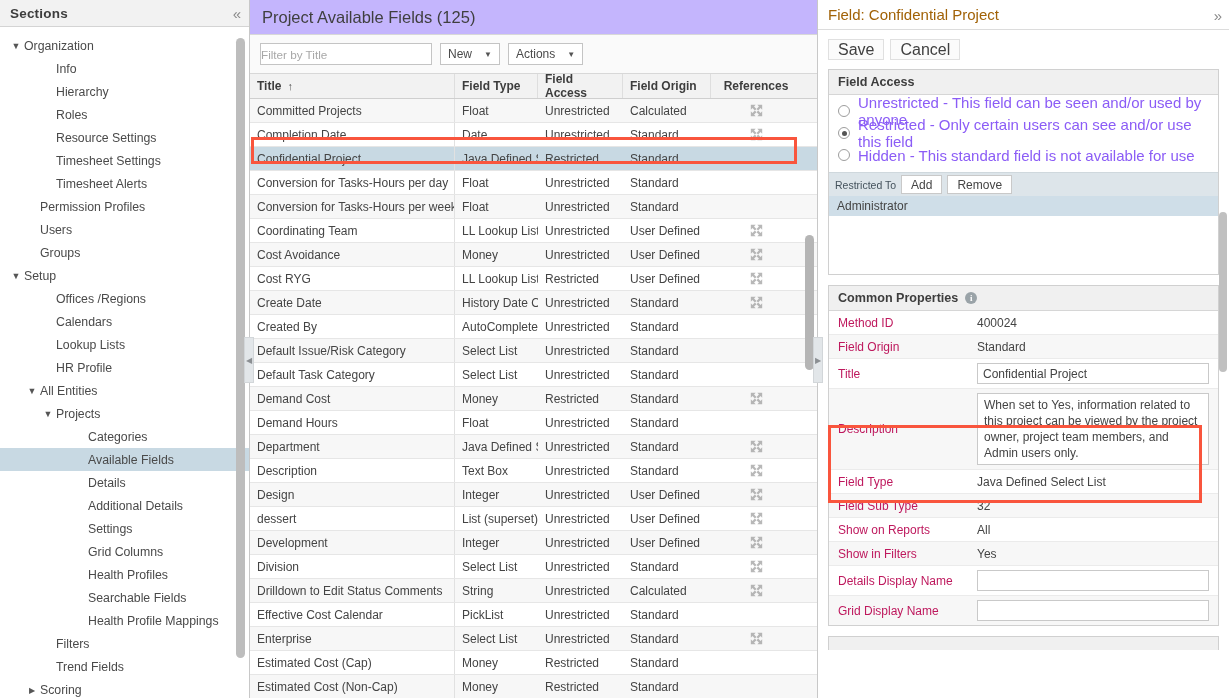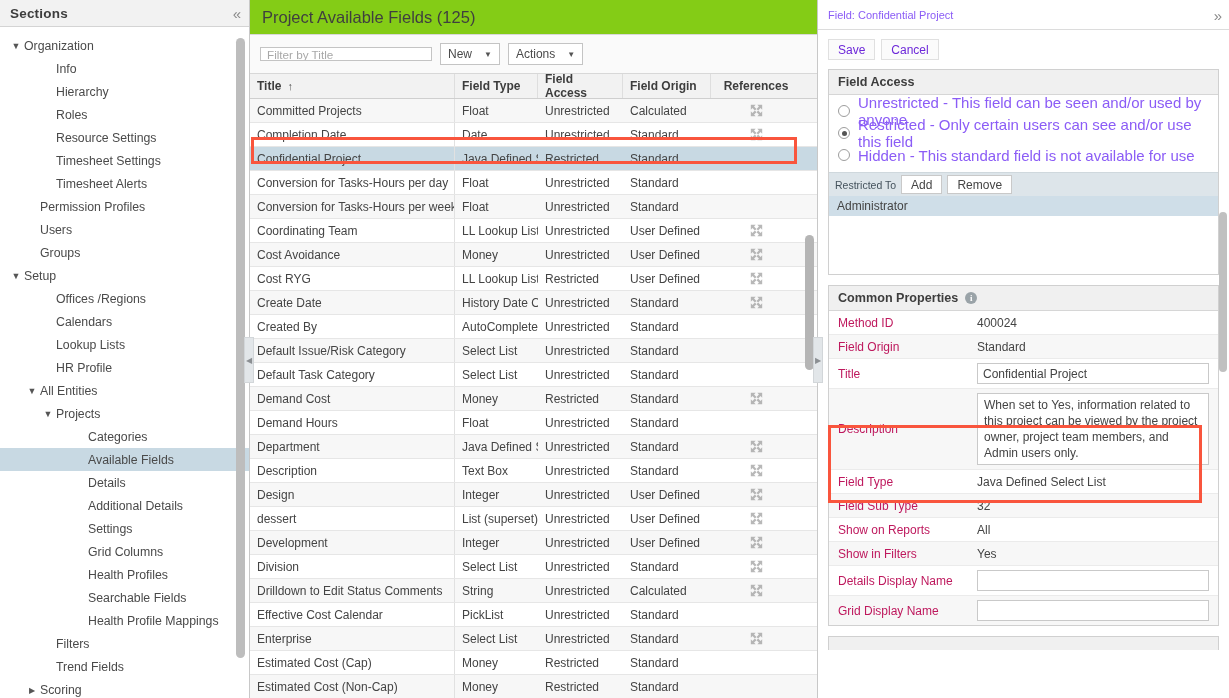--- a/index.html
+++ b/index.html
@@ -65,31 +65,31 @@
     color: #8b8f93; font-size: 8px; cursor: pointer; z-index: 6;
   }
 
   
   .middle {
     width: 568px; flex: 0 0 568px; height: 698px;
     position: relative; background: #ffffff;
     border-right: 1px solid #c8c8c8;
   }
   .mid-header {
-    height: 35px; background: #84cc16; border-bottom: 1px solid #d8d8d8;
+    height: 35px; background: #c4b5fd; border-bottom: 1px solid #d8d8d8;
     display: flex; align-items: center; padding: 0 12px;
   }
   .mid-title { font-size: 16.5px; color: #3f3f3f; }
   .toolbar {
     height: 39px; background: #fafafa; border-bottom: 1px solid #d8d8d8;
     display: flex; align-items: center; gap: 8px; padding: 0 10px;
   }
   .filter-input {
-    width: 172px; height: 14px; border: 1px solid #c4c4c4; background: #fff;
-    font-size: 11.7px; color: #555; padding: 0 6px; outline: none;
+    width: 172px; height: 22px; border: 1px solid #c4c4c4; background: #fff;
+    font-size: 11.7px; color: #555; padding: 0 0; outline: none;
     font-family: "Liberation Sans", sans-serif;
   }
   .filter-input::placeholder { color: #a8a8a8; }
   .btn-drop {
     height: 22px; min-width: 56px; border: 1px solid #c4c4c4; background: #fff;
     font-size: 12px; color: #4a4a4a; display: flex; align-items: center;
     justify-content: space-between; padding: 1px 7px; gap: 12px; cursor: pointer;
   }
   .btn-drop .cd { font-size: 8px; color: #555; }
 
@@ -134,33 +134,33 @@
   .mid-thumb { position: absolute; left: 0; width: 9px; border-radius: 5px; background: #b5b5b5; }
 
   
   .right {
     flex: 1 1 auto; height: 698px; position: relative; background: #ffffff;
   }
   .right-header {
     height: 30px; background: #ffffff; border-bottom: 1px solid #dcdcdc;
     display: flex; align-items: center; padding: 0 10px; position: relative;
   }
-  .right-title { font-size: 11px; color: #8b5cf6; }
+  .right-title { font-size: 15px; color: #a16207; }
   .collapse-right {
     position: absolute; right: 7px; top: 50%; transform: translateY(-50%);
     color: #8a8a8a; font-size: 15px; cursor: pointer;
   }
   .right-body {
     position: absolute; top: 31px; left: 0; right: 0; bottom: 0;
     background: #fff; overflow: hidden; padding: 8px 10px 0 10px;
   }
   .act-row { display: flex; gap: 6px; margin-bottom: 9px; }
   .btn-flat {
     height: 21px; min-width: 44px; border: 1px solid #e0e0e0; background: #fbfbfb;
-    font-size: 12px; color: #6d28d9; display: flex; align-items: center; justify-content: center;
+    font-size: 16px; color: #404040; display: flex; align-items: center; justify-content: center;
     padding: 0 9px; cursor: default;
   }
   .card { border: 1px solid #d0d0d0; background: #fff; margin-bottom: 10px; }
   .card-head {
     height: 25px; background: #f0f0f0; border-bottom: 1px solid #d6d6d6;
     display: flex; align-items: center; padding: 0 9px;
     font-size: 12.6px; font-weight: bold; color: #3d3d3d;
   }
   .info-icon {
     display: inline-block; width: 12px; height: 12px; border-radius: 50%;

